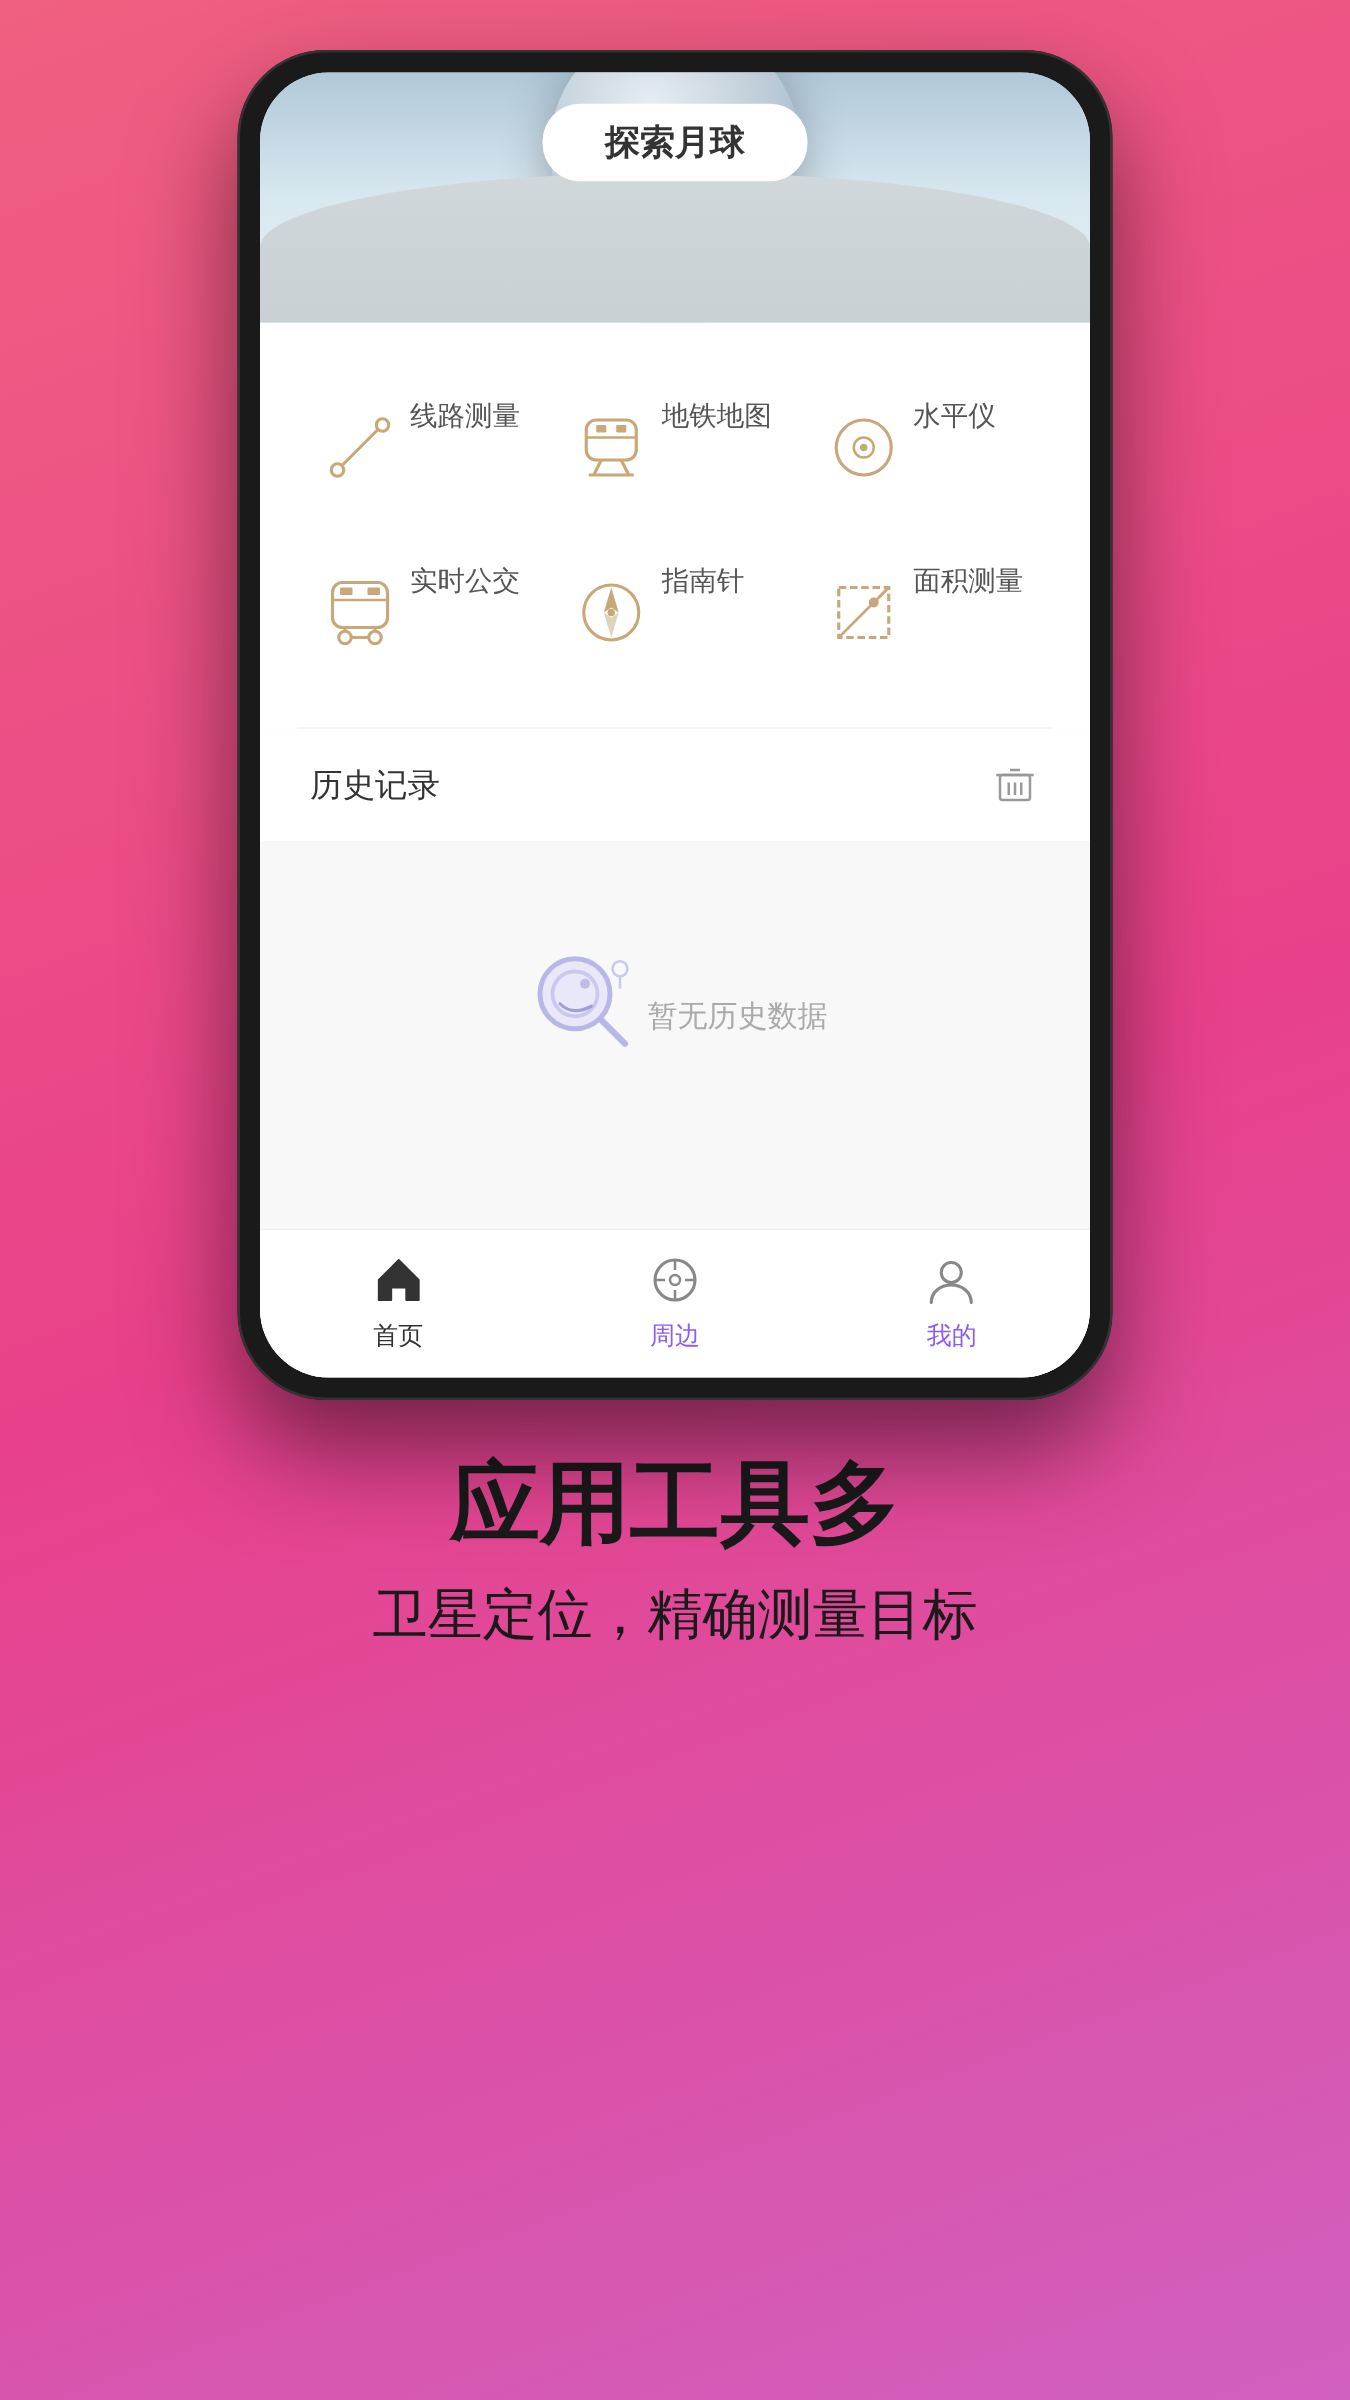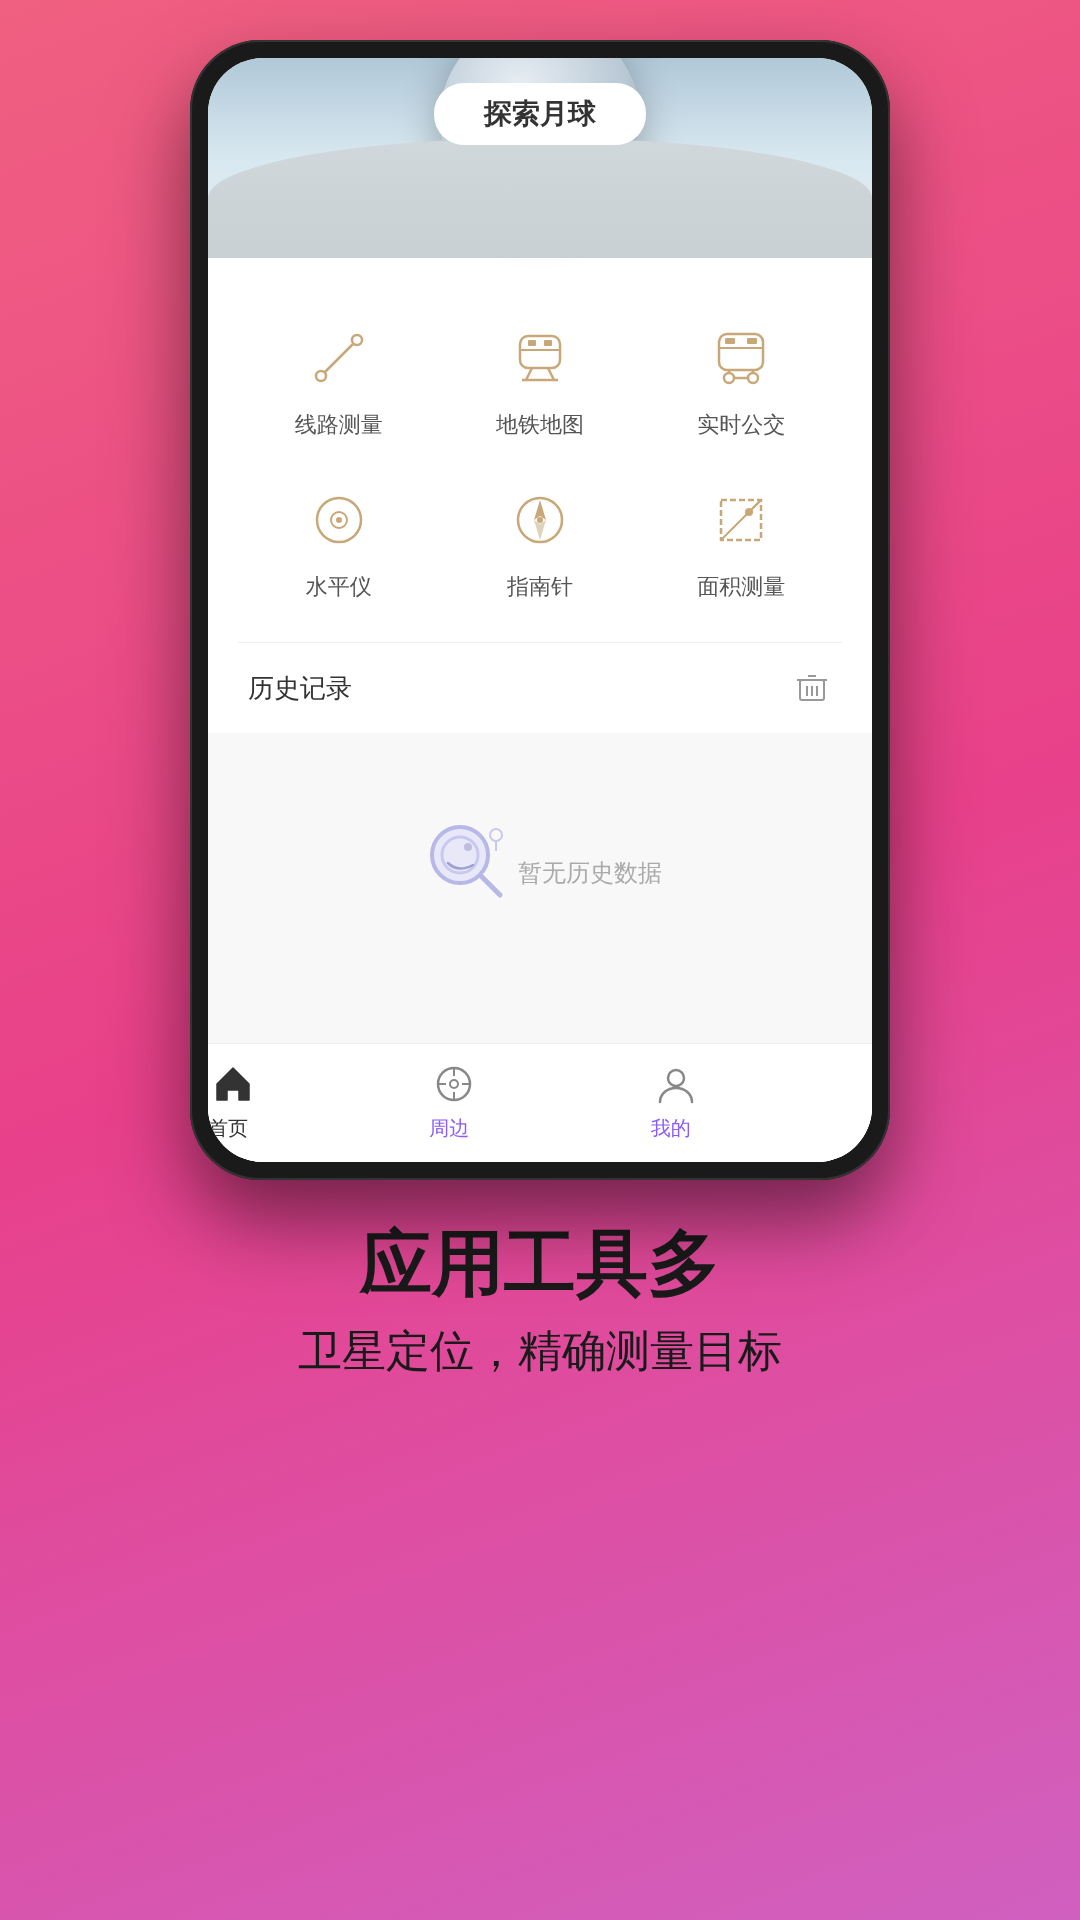--- a/index.html
+++ b/index.html
@@ -93,22 +93,21 @@
     .tool-grid {
       display: grid;
       grid-template-columns: repeat(3, 1fr);
       gap: 0;
       padding: 20px 30px;
       background: white;
     }
 
     .tool-item {
       display: flex;
-      flex-direction: column;
-      align-items: center;
+      flex-direction: row;
       padding: 20px 10px;
       cursor: pointer;
     }
 
     .tool-icon {
       width: 80px;
       height: 80px;
       display: flex;
       align-items: center;
       justify-content: center;
@@ -186,21 +185,21 @@
       display: flex;
       background: white;
       border-top: 1px solid #eee;
       padding: 15px 0 20px 0;
     }
 
     .nav-item {
       flex: 1;
       display: flex;
       flex-direction: column;
-      align-items: flex-start;
+      align-items: center;
       gap: 6px;
       cursor: pointer;
     }
 
     .nav-icon {
       width: 50px;
       height: 50px;
       display: flex;
       align-items: center;
       justify-content: center;
@@ -272,48 +271,48 @@
               <rect x="10" y="8" width="40" height="32" rx="8" stroke="#c8a878" stroke-width="2.5" fill="none"></rect>
               <line x1="10" y1="22" x2="50" y2="22" stroke="#c8a878" stroke-width="2"></line>
               <rect x="18" y="12" width="8" height="6" rx="1" fill="#c8a878"></rect>
               <rect x="34" y="12" width="8" height="6" rx="1" fill="#c8a878"></rect>
               <line x1="22" y1="40" x2="16" y2="52" stroke="#c8a878" stroke-width="2.5"></line>
               <line x1="38" y1="40" x2="44" y2="52" stroke="#c8a878" stroke-width="2.5"></line>
               <line x1="12" y1="52" x2="48" y2="52" stroke="#c8a878" stroke-width="2.5"></line>
             </svg>
           </div>
           <span class="tool-label">地铁地图</span>
+        </div>
+
+        <div class="tool-item">
+          <div class="tool-icon">
+            <svg viewBox="0 0 60 60" fill="none" xmlns="http://www.w3.org/2000/svg">
+              <circle cx="30" cy="30" r="22" stroke="#c8a878" stroke-width="2.5" fill="none"></circle>
+              <circle cx="30" cy="30" r="8" stroke="#c8a878" stroke-width="2" fill="none"></circle>
+              <circle cx="30" cy="30" r="3" fill="#c8a878"></circle>
+            </svg>
+          </div>
+          <span class="tool-label">水平仪</span>
         </div>
 
         <div class="tool-item">
           <div class="tool-icon">
             <svg viewBox="0 0 60 60" fill="none" xmlns="http://www.w3.org/2000/svg">
               <rect x="8" y="6" width="44" height="36" rx="8" stroke="#c8a878" stroke-width="2.5" fill="none"></rect>
               <line x1="8" y1="20" x2="52" y2="20" stroke="#c8a878" stroke-width="2"></line>
               <circle cx="18" cy="50" r="5" stroke="#c8a878" stroke-width="2.5" fill="none"></circle>
               <circle cx="42" cy="50" r="5" stroke="#c8a878" stroke-width="2.5" fill="none"></circle>
               <line x1="23" y1="50" x2="37" y2="50" stroke="#c8a878" stroke-width="2.5"></line>
               <line x1="18" y1="42" x2="18" y2="45" stroke="#c8a878" stroke-width="2.5"></line>
               <line x1="42" y1="42" x2="42" y2="45" stroke="#c8a878" stroke-width="2.5"></line>
               <rect x="14" y="10" width="10" height="6" rx="1" fill="#c8a878"></rect>
               <rect x="36" y="10" width="10" height="6" rx="1" fill="#c8a878"></rect>
             </svg>
           </div>
           <span class="tool-label">实时公交</span>
-        </div>
-
-        <div class="tool-item">
-          <div class="tool-icon">
-            <svg viewBox="0 0 60 60" fill="none" xmlns="http://www.w3.org/2000/svg">
-              <circle cx="30" cy="30" r="22" stroke="#c8a878" stroke-width="2.5" fill="none"></circle>
-              <circle cx="30" cy="30" r="8" stroke="#c8a878" stroke-width="2" fill="none"></circle>
-              <circle cx="30" cy="30" r="3" fill="#c8a878"></circle>
-            </svg>
-          </div>
-          <span class="tool-label">水平仪</span>
         </div>
 
         <div class="tool-item">
           <div class="tool-icon">
             <svg viewBox="0 0 60 60" fill="none" xmlns="http://www.w3.org/2000/svg">
               <circle cx="30" cy="30" r="22" stroke="#c8a878" stroke-width="2.5" fill="none"></circle>
               <polygon points="30,10 36,30 30,26 24,30" fill="#c8a878"></polygon>
               <polygon points="30,50 24,30 30,34 36,30" fill="#c8b890" opacity="0.6"></polygon>
               <circle cx="30" cy="30" r="3" fill="#c8a878"></circle>
             </svg>

